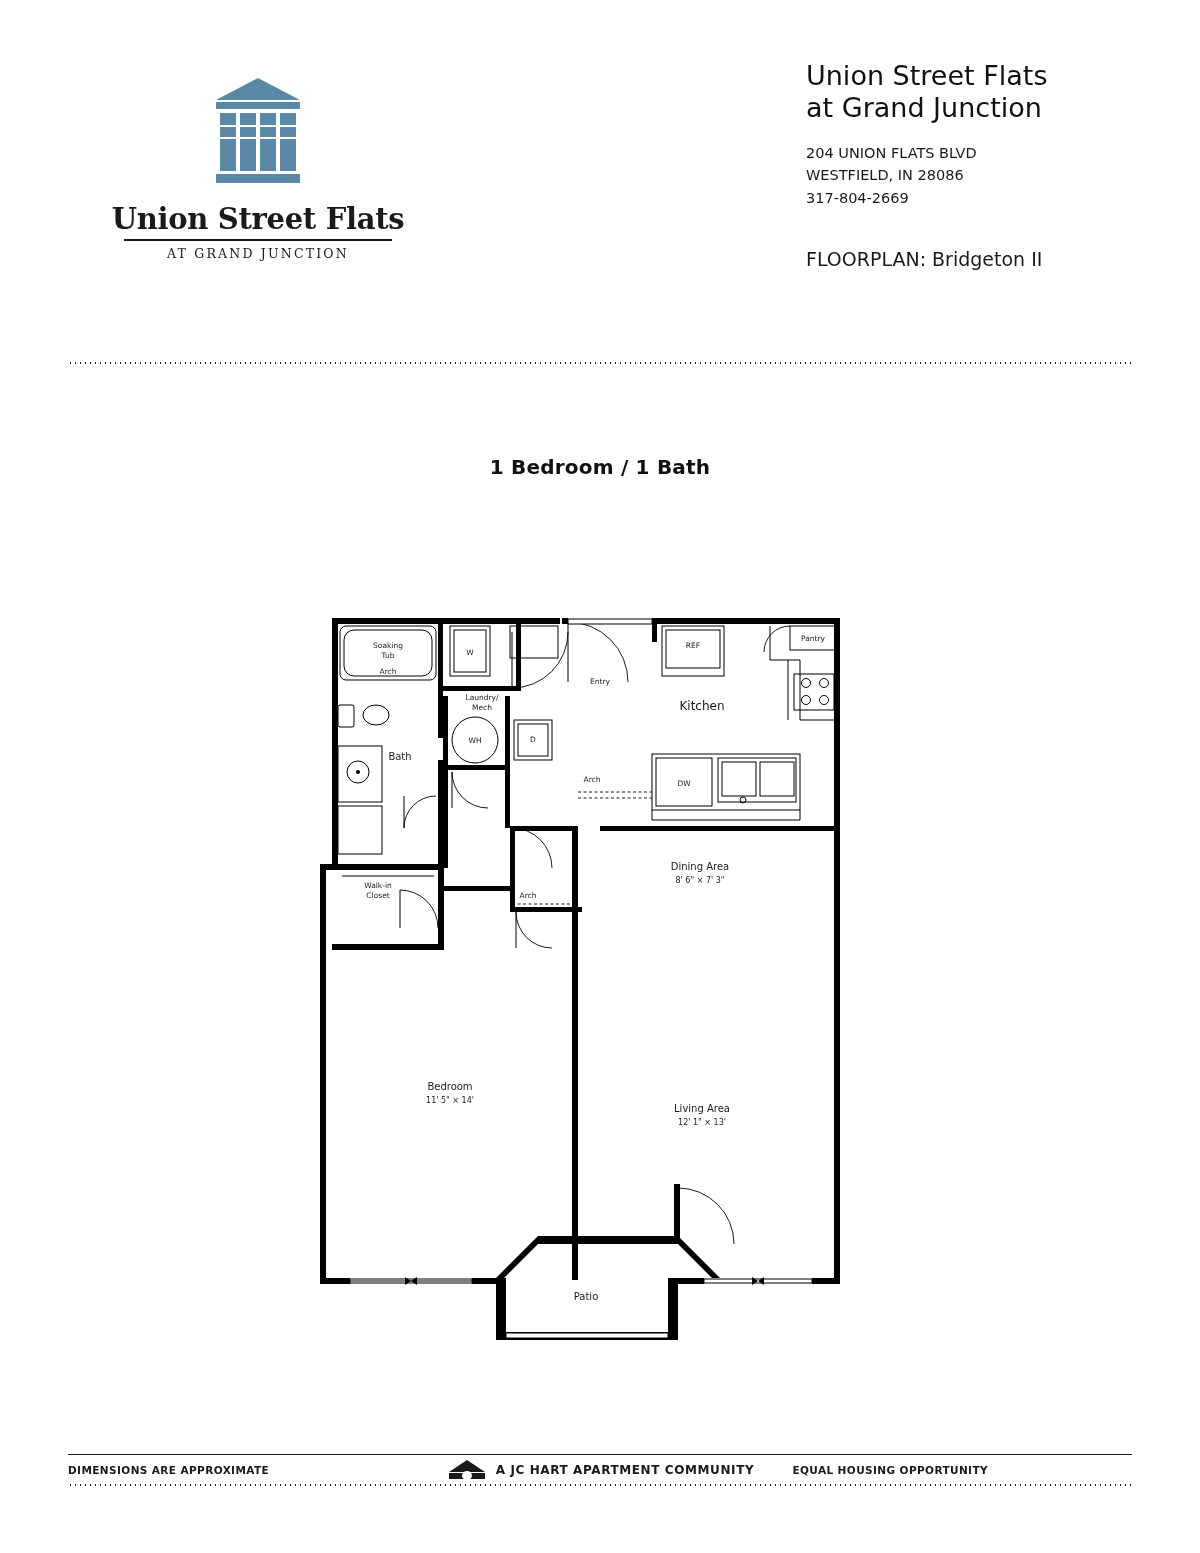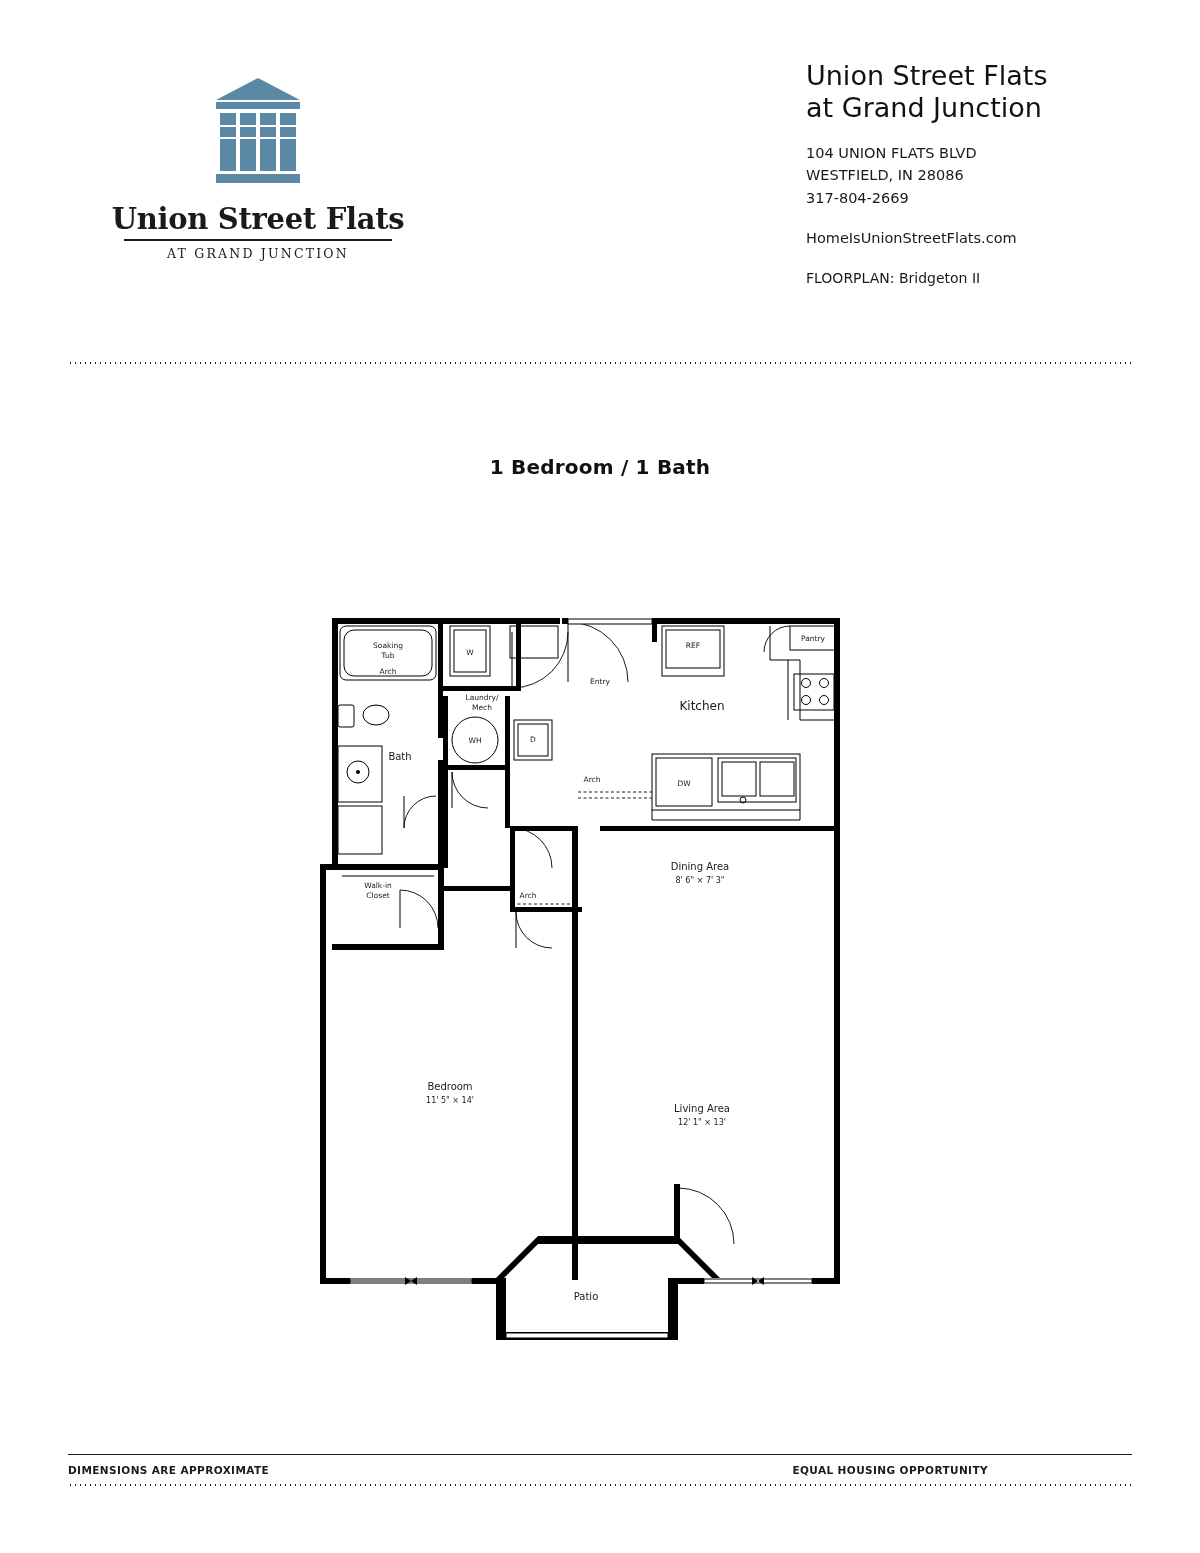--- a/index.html
+++ b/index.html
@@ -43,21 +43,21 @@
   #logo-sub {
     text-align:center; font-family:"DejaVu Serif", serif;
     font-size:12.5px; letter-spacing:2.2px; color:#1a1a1a; margin-top:5px;
   }
 
   #addr-block { position:absolute; left:806px; top:60px; width:360px; }
   .title-line { font-size:27px; font-weight:400; line-height:1.18; color:#111; }
   .addr-line { font-size:14.5px; line-height:1.55; color:#1a1a1a; }
   .addr-gap { height:18px; }
   .web-line { font-size:14.5px; line-height:1.55; color:#1a1a1a; }
-  .fp-line  { font-size:14px; line-height:1.55; color:#1a1a1a; }
+  .fp-line  { font-size:19px; line-height:1.55; color:#1a1a1a; }
 
   .dotted-rule {
     position:absolute; left:68px; width:1064px; height:6px;
     background-image:radial-gradient(circle, #1a1a1a 0.9px, transparent 1.1px);
     background-size:5px 6px; background-repeat:repeat-x;
   }
   #rule-top { top:360px; }
 
   #plan-title {
     position:absolute; left:0; top:455px; width:1200px; text-align:center;
@@ -103,25 +103,24 @@
     </div>
     <div id="logo-name">Union Street Flats</div>
     <div id="logo-rule"></div>
     <div id="logo-sub">AT GRAND JUNCTION</div>
   </div>
 
   <div id="addr-block">
     <div class="title-line">Union Street Flats</div>
     <div class="title-line">at Grand Junction</div>
     <div class="addr-gap"></div>
-    <div class="addr-line">104 UNION FLATS BLVD</div>
+    <div class="addr-line">204 UNION FLATS BLVD</div>
     <div class="addr-line">WESTFIELD, IN 28086</div>
     <div class="addr-line">317-804-2669</div>
     <div class="addr-gap"></div>
-    <div class="web-line">HomeIsUnionStreetFlats.com</div>
     <div class="addr-gap"></div>
     <div class="fp-line">FLOORPLAN: Bridgeton II</div>
   </div>
 
   <div class="dotted-rule" id="rule-top"></div>
 </div>
 
 <div id="plan-title">1 Bedroom / 1 Bath</div>
 
 <div id="plan">
@@ -307,15 +306,24 @@
   <line class="tn" x1="378" y1="588" x2="378" y2="644"></line>
   <rect class="w" x="374" y="584" width="6" height="56"></rect>
 
   <text class="lbl" x="286" y="700">Patio</text>
 </svg>
 </div>
 
 <div id="footer">
   <div id="footer-rule-top"></div>
   <div class="foot-text" id="foot-left">DIMENSIONS ARE APPROXIMATE</div>
+  <div id="foot-center">
+    <span class="jc-mark">
+      <svg width="42" height="22" viewBox="0 0 42 22">
+        <polygon points="21,2 39,14 3,14" fill="#1a1a1a"></polygon>
+        <rect x="3" y="15" width="36" height="6" fill="#1a1a1a"></rect>
+        <ellipse cx="21" cy="17.5" rx="5" ry="4.5" fill="#ffffff"></ellipse>
+      </svg>
+    </span><span>A JC HART APARTMENT COMMUNITY</span>
+  </div>
   <div class="foot-text" id="foot-right">EQUAL HOUSING OPPORTUNITY</div>
 </div>
 <div class="dotted-rule" id="rule-bottom"></div>
 
 </body></html>

